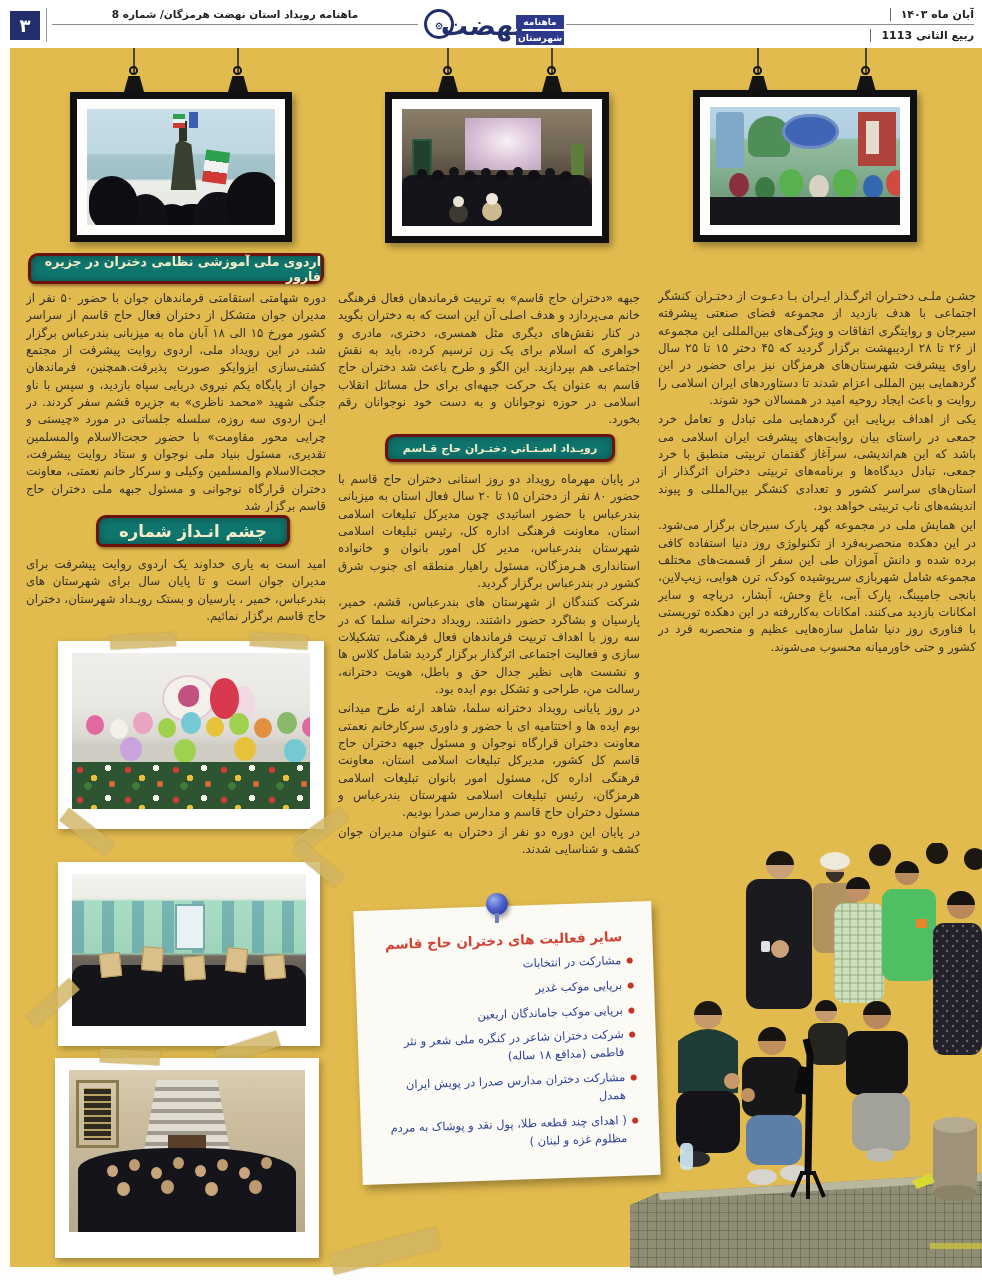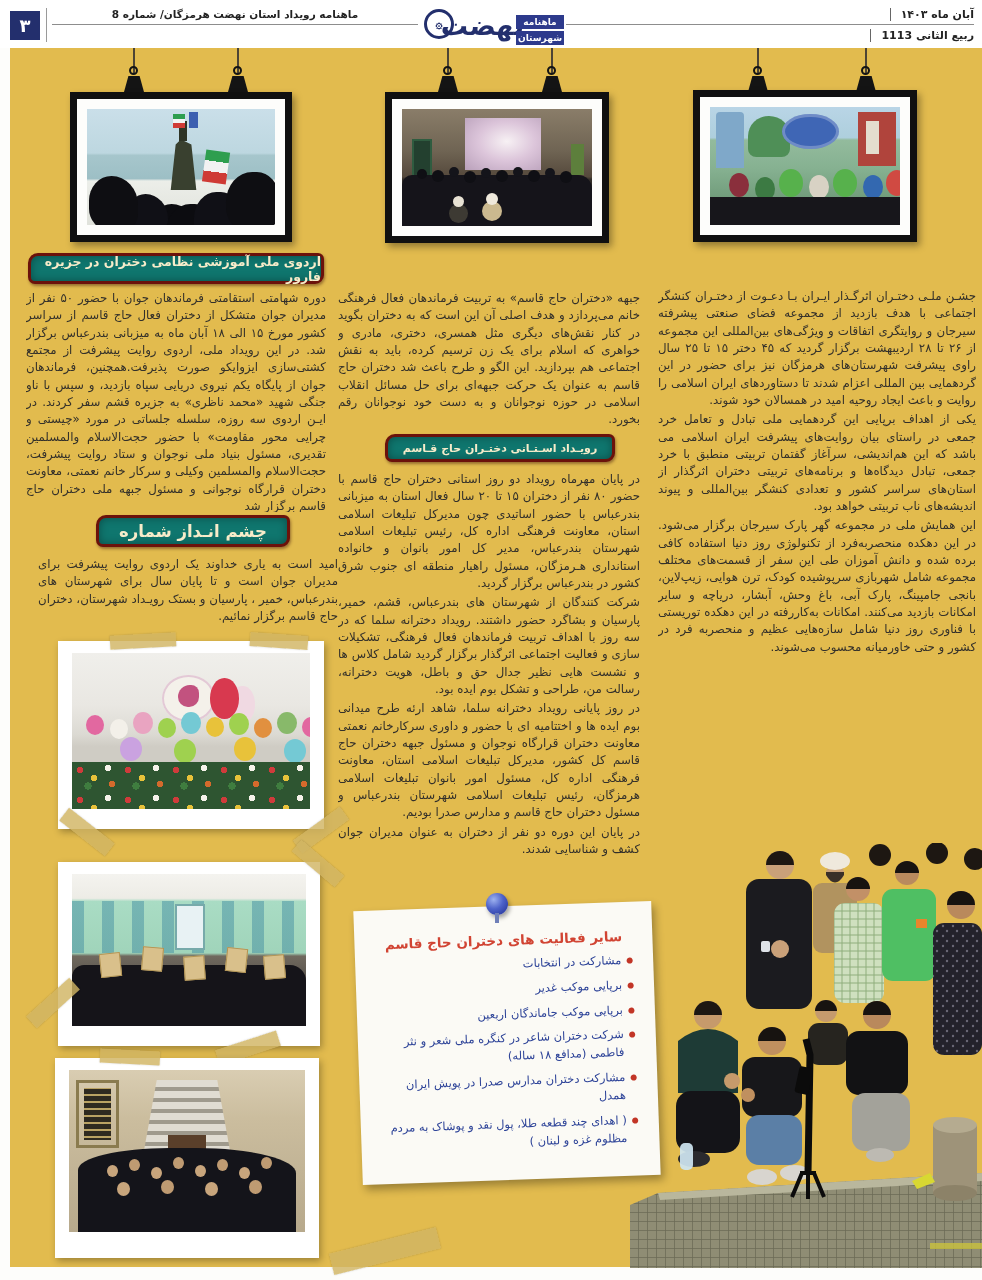--- a/index.html
+++ b/index.html
@@ -252,21 +252,21 @@
     </div>
   </div>
 
   <div class="banner" style="left:28px;top:253px;width:296px;height:31px;font-size:12.5px">اردوی ملی آموزشی نظامی دختران در جزیره فارور</div>
   <div class="banner" style="left:385px;top:434px;width:230px;height:28px;font-size:11px">رویـداد اسـتـانی دختـران حاج قـاسم</div>
   <div class="banner" style="left:96px;top:515px;width:194px;height:32px;font-size:16.5px">چشم انـداز شماره</div>
 
   <div class="col-text" style="left:26px;top:290px;width:300px;height:222px">
     <p>دوره شهامتی استقامتی فرماندهان جوان با حضور ۵۰ نفر از مدیران جوان متشکل از دختران فعال حاج قاسم از سراسر کشور مورخ ۱۵ الی ۱۸ آبان ماه به میزبانی بندرعباس برگزار شد. در این رویداد ملی، اردوی روایت پیشرفت از مجتمع کشتی‌سازی ایزوایکو صورت پذیرفت.همچنین، فرماندهان جوان از پایگاه یکم نیروی دریایی سپاه بازدید، و سپس با ناو جنگی شهید «محمد ناظری» به جزیره قشم سفر کردند. در ایـن اردوی سه روزه، سلسله جلساتی در مورد «چیستی و چرایی محور مقاومت» با حضور حجت‌الاسلام والمسلمین تقدیری، مسئول بنیاد ملی نوجوان و ستاد روایت پیشرفت، حجت‌الاسلام والمسلمین وکیلی و سرکار خانم نعمتی، معاونت دختران قرارگاه نوجوانی و مسئول جبهه ملی دختران حاج قاسم برگزار شد</p>
   </div>
-  <div class="col-text" style="left:38px;top:556px;width:300px;height:80px">
+  <div class="col-text" style="left:26px;top:556px;width:300px;height:80px">
     <p>امید است به یاری خداوند یک اردوی روایت پیشرفت برای مدیران جوان است و تا پایان سال برای شهرستان های بندرعباس، خمیر ، پارسیان و بستک رویـداد شهرستان، دختران حاج قاسم برگزار نمائیم.</p>
   </div>
 
   <div class="col-text" style="left:338px;top:290px;width:302px;height:140px">
     <p>جبهه «دختران حاج قاسم» به تربیت فرماندهان فعال فرهنگی خانم می‌پردازد و هدف اصلی آن این است که به دختران بگوید در کنار نقش‌های دیگری مثل همسری، دختری، مادری و خواهری که اسلام برای یک زن ترسیم کرده، باید به نقش اجتماعی هم بپردازید. این الگو و طرح باعث شد دختران حاج قاسم به عنوان یک حرکت جبهه‌ای برای حل مسائل انقلاب اسلامی در حوزه نوجوانان و به دست خود نوجوانان رقم بخورد.</p>
   </div>
   <div class="col-text" style="left:338px;top:471px;width:302px;height:414px">
     <p>در پایان مهرماه رویداد دو روز استانی دختران حاج قاسم با حضور ۸۰ نفر از دختران ۱۵ تا ۲۰ سال فعال استان به میزبانی بندرعباس با حضور اساتیدی چون مدیرکل تبلیغات اسلامی استان، معاونت فرهنگی اداره کل، رئیس تبلیغات اسلامی شهرستان بندرعباس، مدیر کل امور بانوان و خانواده استانداری هـرمزگان، مسئول راهیار منطقه ای جنوب شرق کشور در بندرعباس برگزار گردید.</p>
     <p>شرکت کنندگان از شهرستان های بندرعباس، قشم، خمیر، پارسیان و بشاگرد حضور داشتند. رویداد دخترانه سلما که در سه روز با اهداف تربیت فرماندهان فعال فرهنگی، تشکیلات سازی و فعالیت اجتماعی اثرگذار برگزار گردید شامل کلاس ها و نشست هایی نظیر جدال حق و باطل، هویت دخترانه، رسالت من، طراحی و تشکل بوم ایده بود.</p>
     <p>در روز پایانی رویداد دخترانه سلما، شاهد ارئه طرح میدانی بوم ایده ها و اختتامیه ای با حضور و داوری سرکارخانم نعمتی معاونت دختران قرارگاه نوجوان و مسئول جبهه دختران حاج قاسم کل کشور، مدیرکل تبلیغات اسلامی استان، معاونت فرهنگی اداره کل، مسئول امور بانوان تبلیغات اسلامی هرمزگان، رئیس تبلیغات اسلامی شهرستان بندرعباس و مسئول دختران حاج قاسم و مدارس صدرا بودیم.</p>

